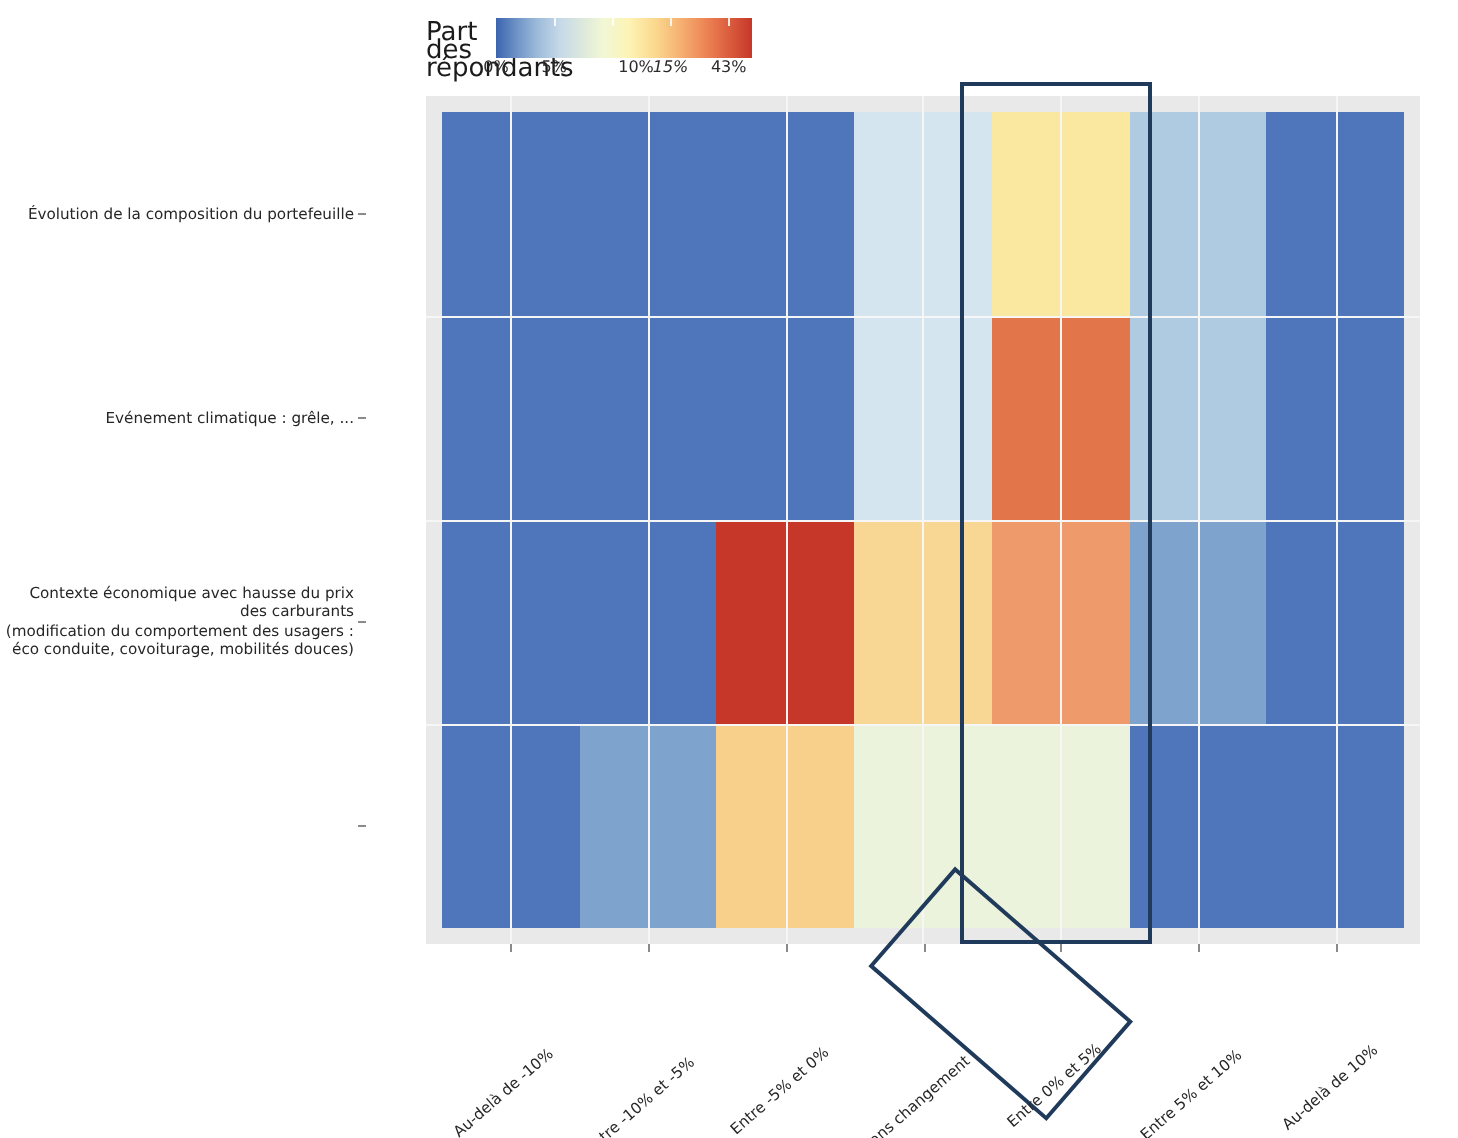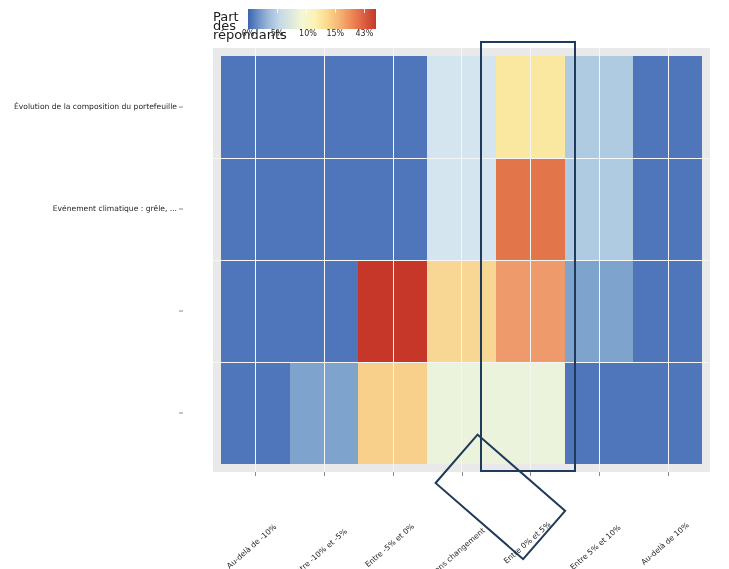--- a/index.html
+++ b/index.html
@@ -217,22 +217,22 @@
   <div id="colorbar-wrap">
     <div id="colorbar">
         <div class="cb-tickline" style="left: 29.0909px;"></div>
         <div class="cb-tickline" style="left: 58.1818px;"></div>
         <div class="cb-tickline" style="left: 87.2727px;"></div>
         <div class="cb-tickline" style="left: 116.364px;"></div>
       </div>
     <div id="colorbar-ticks">
         <div class="cb-tick" style="left: 0px;">0%</div>
         <div class="cb-tick" style="left: 29.0909px;">5%</div>
-        <div class="cb-tick" style="left: 60px;">10%</div>
-        <div class="cb-tick" style="left: 87.2727px;">15%</div>
+        <div class="cb-tick" style="left: 70px;">10%</div>
+        <div class="cb-tick" style="left: 87.2727px; font-style: italic;">15%</div>
         <div class="cb-tick" style="left: 116.364px;">43%</div>
       </div>
   </div>
 </div>
 
 <div id="plot">
   <div id="grid">
       <div class="cell" style="background: rgb(79, 118, 186);"></div>
       <div class="cell" style="background: rgb(79, 118, 186);"></div>
       <div class="cell" style="background: rgb(79, 118, 186);"></div>
@@ -275,20 +275,23 @@
   </div>
 
 <div id="highlight-col"></div>
 <div id="highlight-label"></div>
 
 <div id="ylabels">
     <div class="ylabel" style="top: 59px;">Évolution de la composition du portefeuille</div>
     <div class="ytick" style="top: 59px;"></div>
     <div class="ylabel" style="top: 161px;">Evénement climatique : grêle, ...</div>
     <div class="ytick" style="top: 161px;"></div>
+    <div class="ylabel" style="top: 263px;">Contexte économique avec hausse du prix des carburants
+(modification du comportement des usagers :
+éco conduite, covoiturage, mobilités douces)</div>
     <div class="ytick" style="top: 263px;"></div>
     <div class="ytick" style="top: 365px;"></div>
   </div>
 <div id="xlabels">
     <div class="xtick" style="left: 42.3571px;"></div>
     <div class="xlabel" style="left: 44.3571px;">
       <span class="xlabel-inner">Au-delà de -10%</span>
     </div>
     <div class="xtick" style="left: 111.071px;"></div>
     <div class="xlabel" style="left: 113.071px;">

